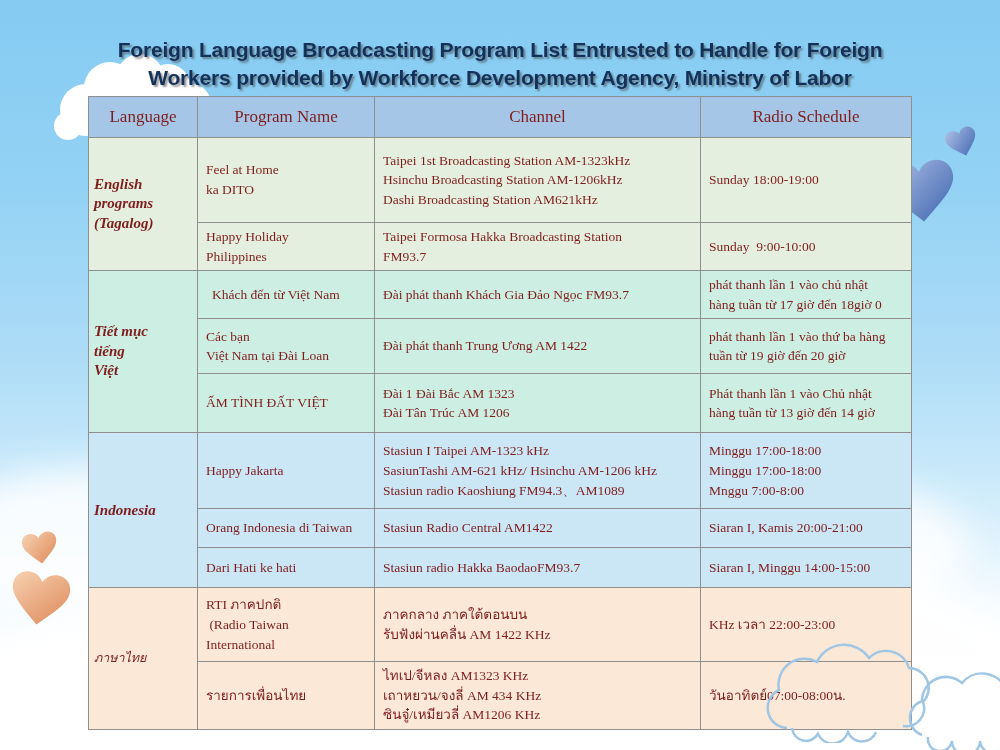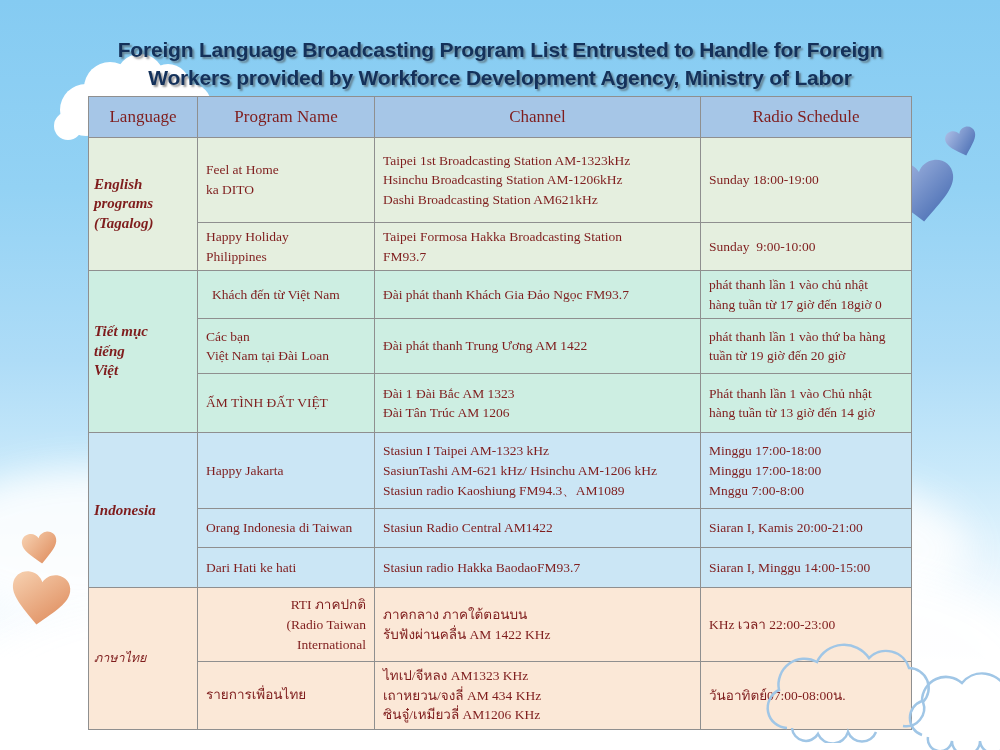--- a/index.html
+++ b/index.html
@@ -204,29 +204,29 @@
       <td style="background-color: rgb(203, 230, 245);">Siaran I, Kamis 20:00-21:00</td>
     </tr>
     <tr class="r8">
       <td style="background-color: rgb(203, 230, 245);">Dari Hati ke hati</td>
       <td style="background-color: rgb(203, 230, 245);">Stasiun radio Hakka BaodaoFM93.7</td>
       <td style="background-color: rgb(203, 230, 245);">Siaran I, Minggu 14:00-15:00</td>
     </tr>
 
     <tr class="r9">
       <td class="lang thai" rowspan="2" style="background-color: rgb(251, 232, 215);">ภาษาไทย</td>
-      <td style="background-color: rgb(251, 232, 215); text-align: right;">RTI ภาคปกติ
+      <td style="background-color: rgb(251, 232, 215);">RTI ภาคปกติ
  (Radio Taiwan
 International</td>
       <td style="background-color: rgb(251, 232, 215);">ภาคกลาง ภาคใต้ตอนบน
 รับฟังผ่านคลื่น AM 1422 KHz</td>
       <td style="background-color: rgb(251, 232, 215);">KHz เวลา 22:00-23:00</td>
     </tr>
     <tr class="r10">
-      <td style="background-color: rgb(251, 232, 215); font-family: Liberation Mono, monospace;">รายการเพื่อนไทย</td>
+      <td style="background-color: rgb(251, 232, 215);">รายการเพื่อนไทย</td>
       <td style="background-color: rgb(251, 232, 215);">ไทเป/จีหลง AM1323 KHz
 เถาหยวน/จงลี่ AM 434 KHz
 ซินจู๋/เหมียวลี่ AM1206 KHz</td>
       <td style="background-color: rgb(251, 232, 215);">วันอาทิตย์07:00-08:00น.</td>
     </tr>
   </tbody>
     </table>
 
 </div>
 

